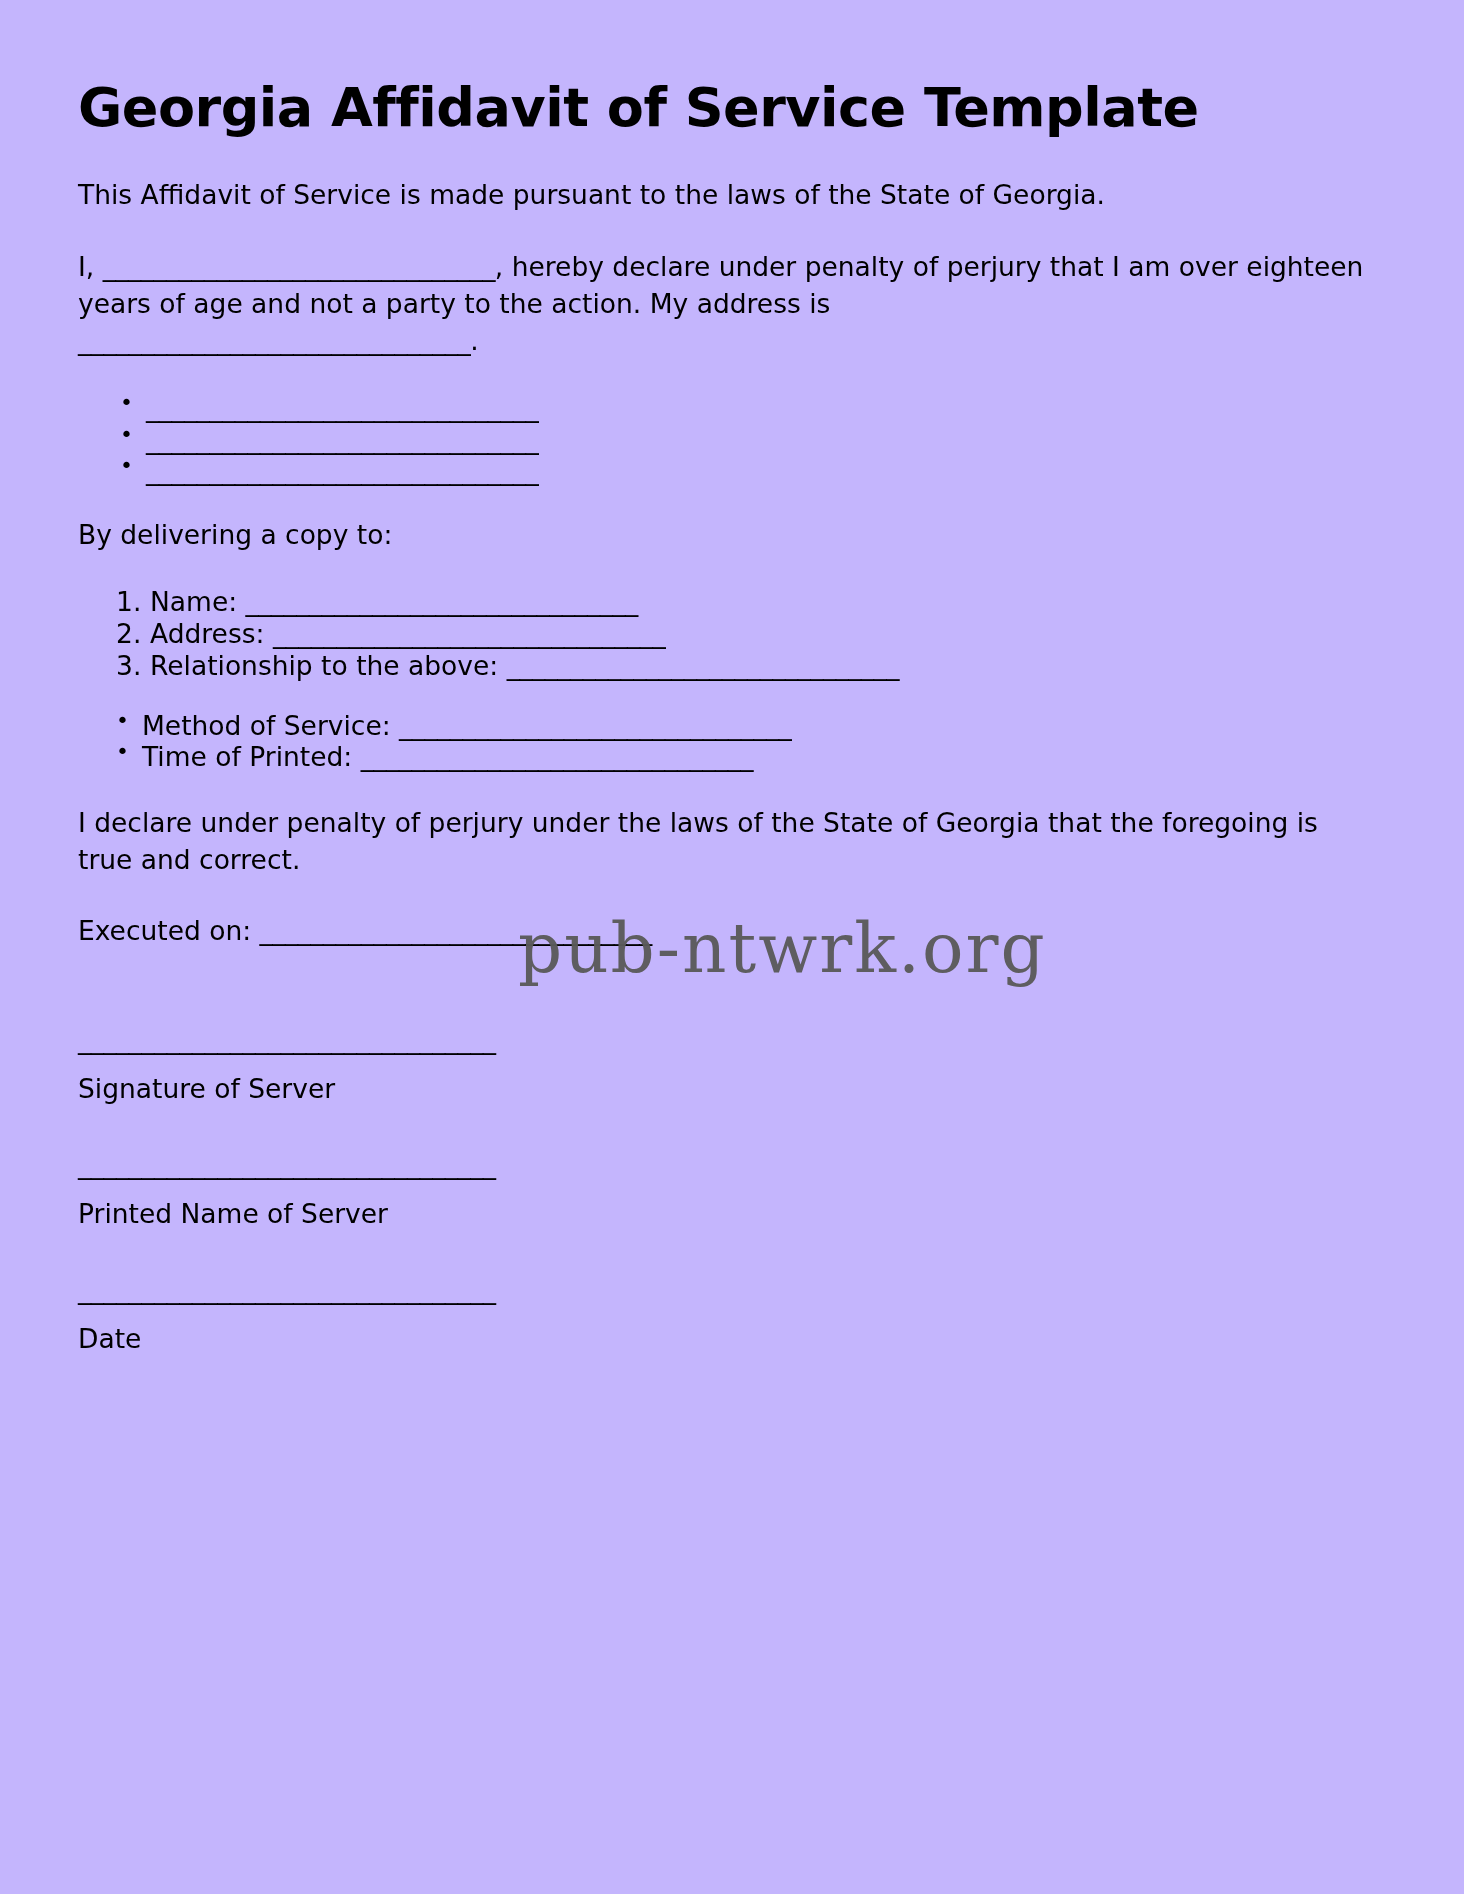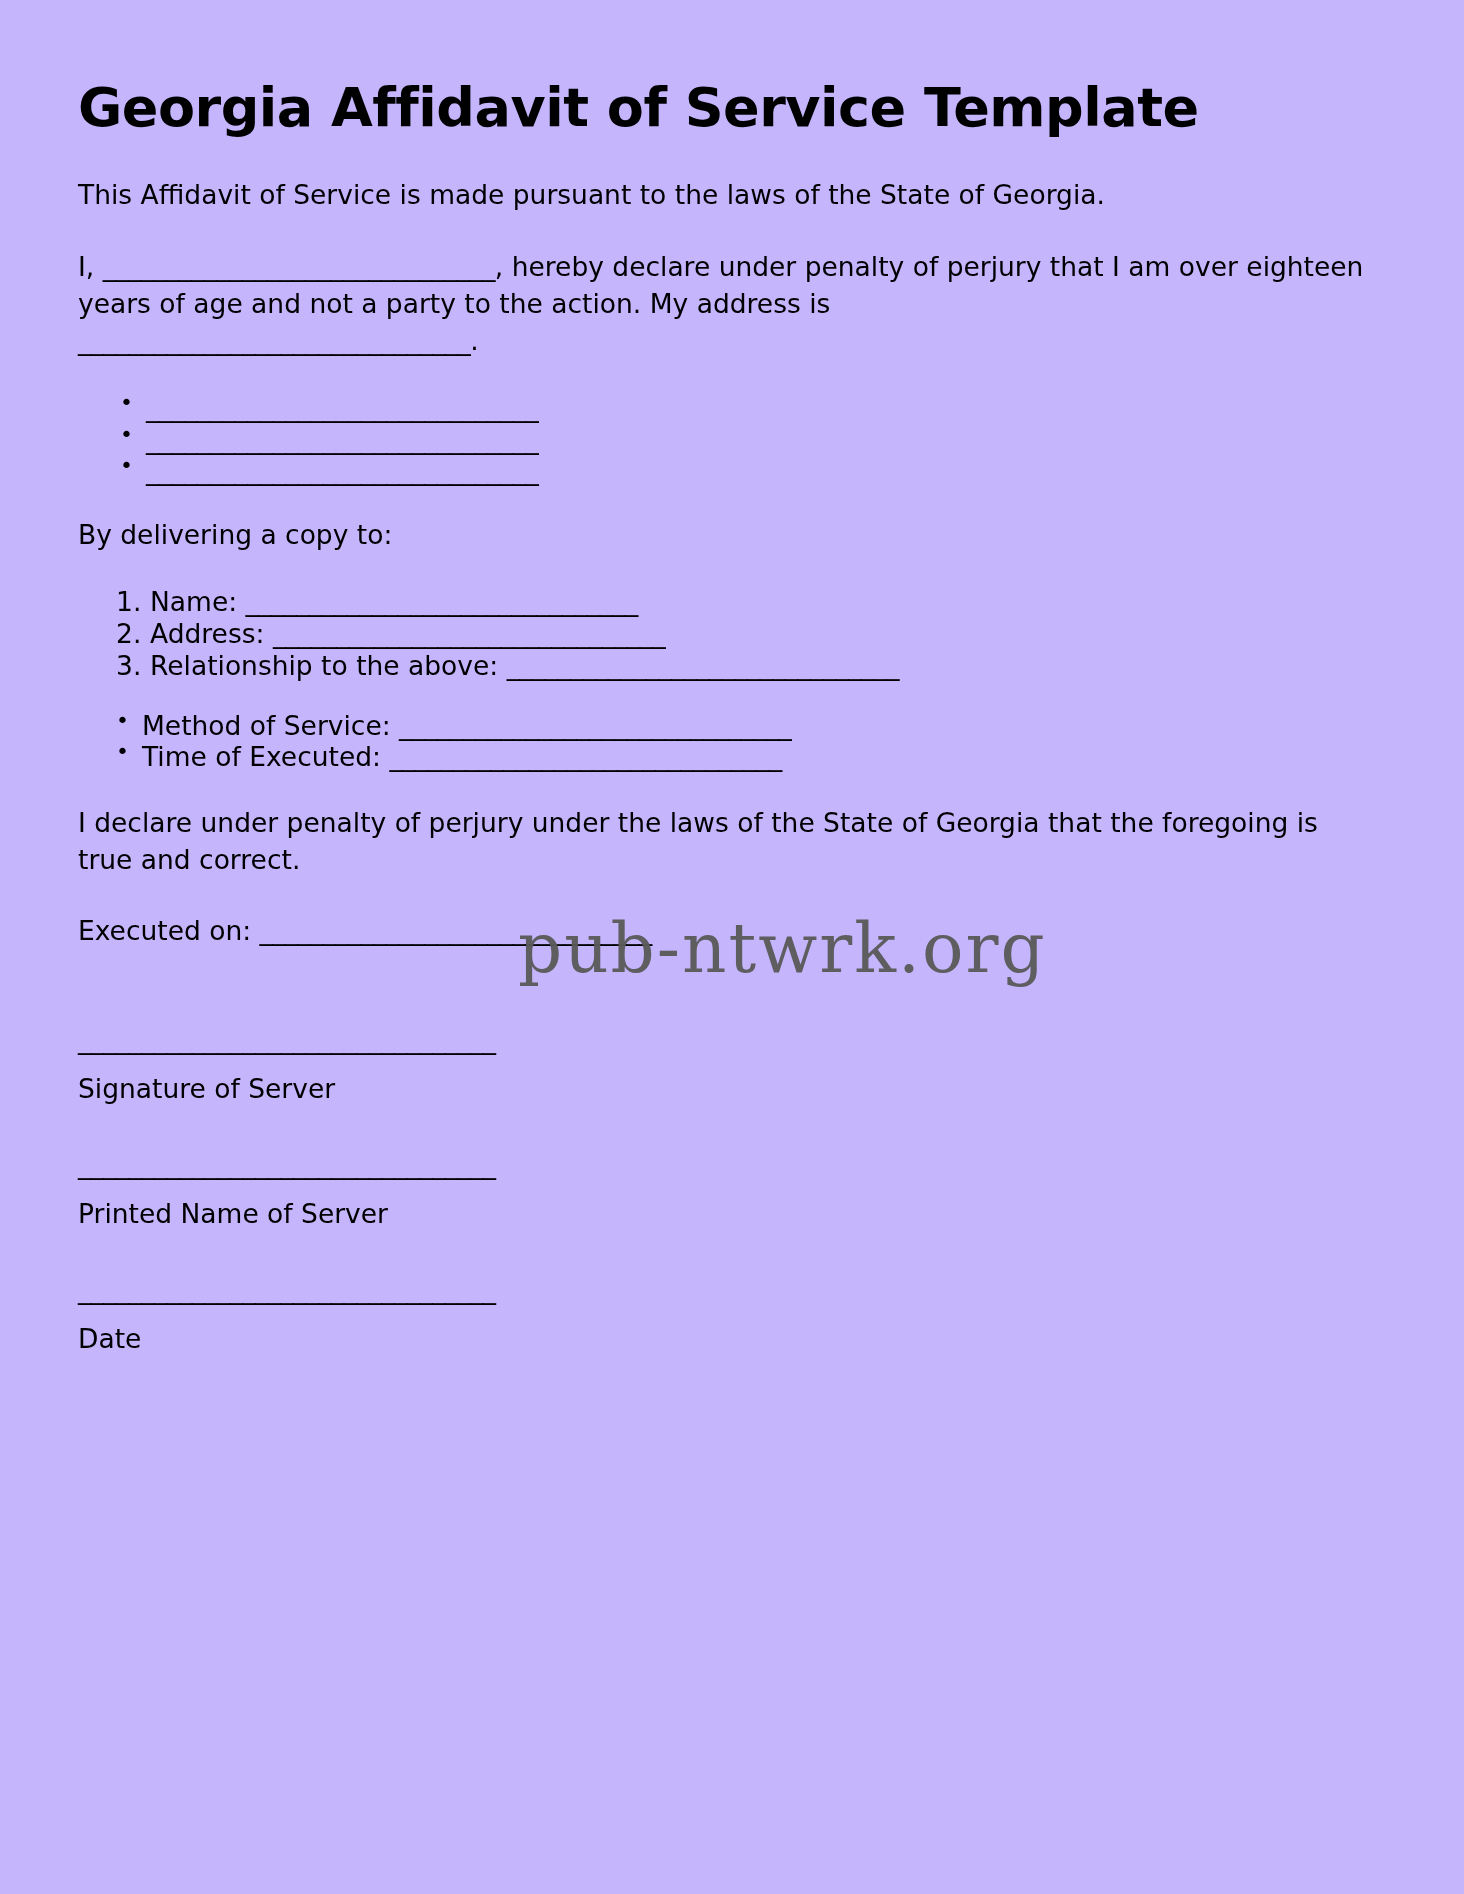--- a/index.html
+++ b/index.html
@@ -185,21 +185,21 @@
 
     <ol class="deliver-list">
       <li><span>Name:</span>&nbsp;<span class="blank">_______________________________</span></li>
       <li><span>Address:</span>&nbsp;<span class="blank">_______________________________</span></li>
       <li><span>Relationship to the above:</span>&nbsp;<span class="blank">_______________________________</span></li>
     </ol>
 
 
     <ul class="service-list">
       <li><span>Method of Service:</span>&nbsp;<span class="blank">_______________________________</span></li>
-      <li><span>Time of Executed:</span>&nbsp;<span class="blank">_______________________________</span></li>
+      <li><span>Time of Printed:</span>&nbsp;<span class="blank">_______________________________</span></li>
     </ul>
 
     <p class="para">I declare under penalty of perjury under the laws of the State of Georgia that the foregoing is true and correct.</p>
 
     <p class="para"><span>Executed on: </span><span class="blank">_______________________________</span></p>
 
     <div class="sig-gap-1"></div>
 
     <div class="sig-block">
       <div class="sig-rule">_________________________________</div>

